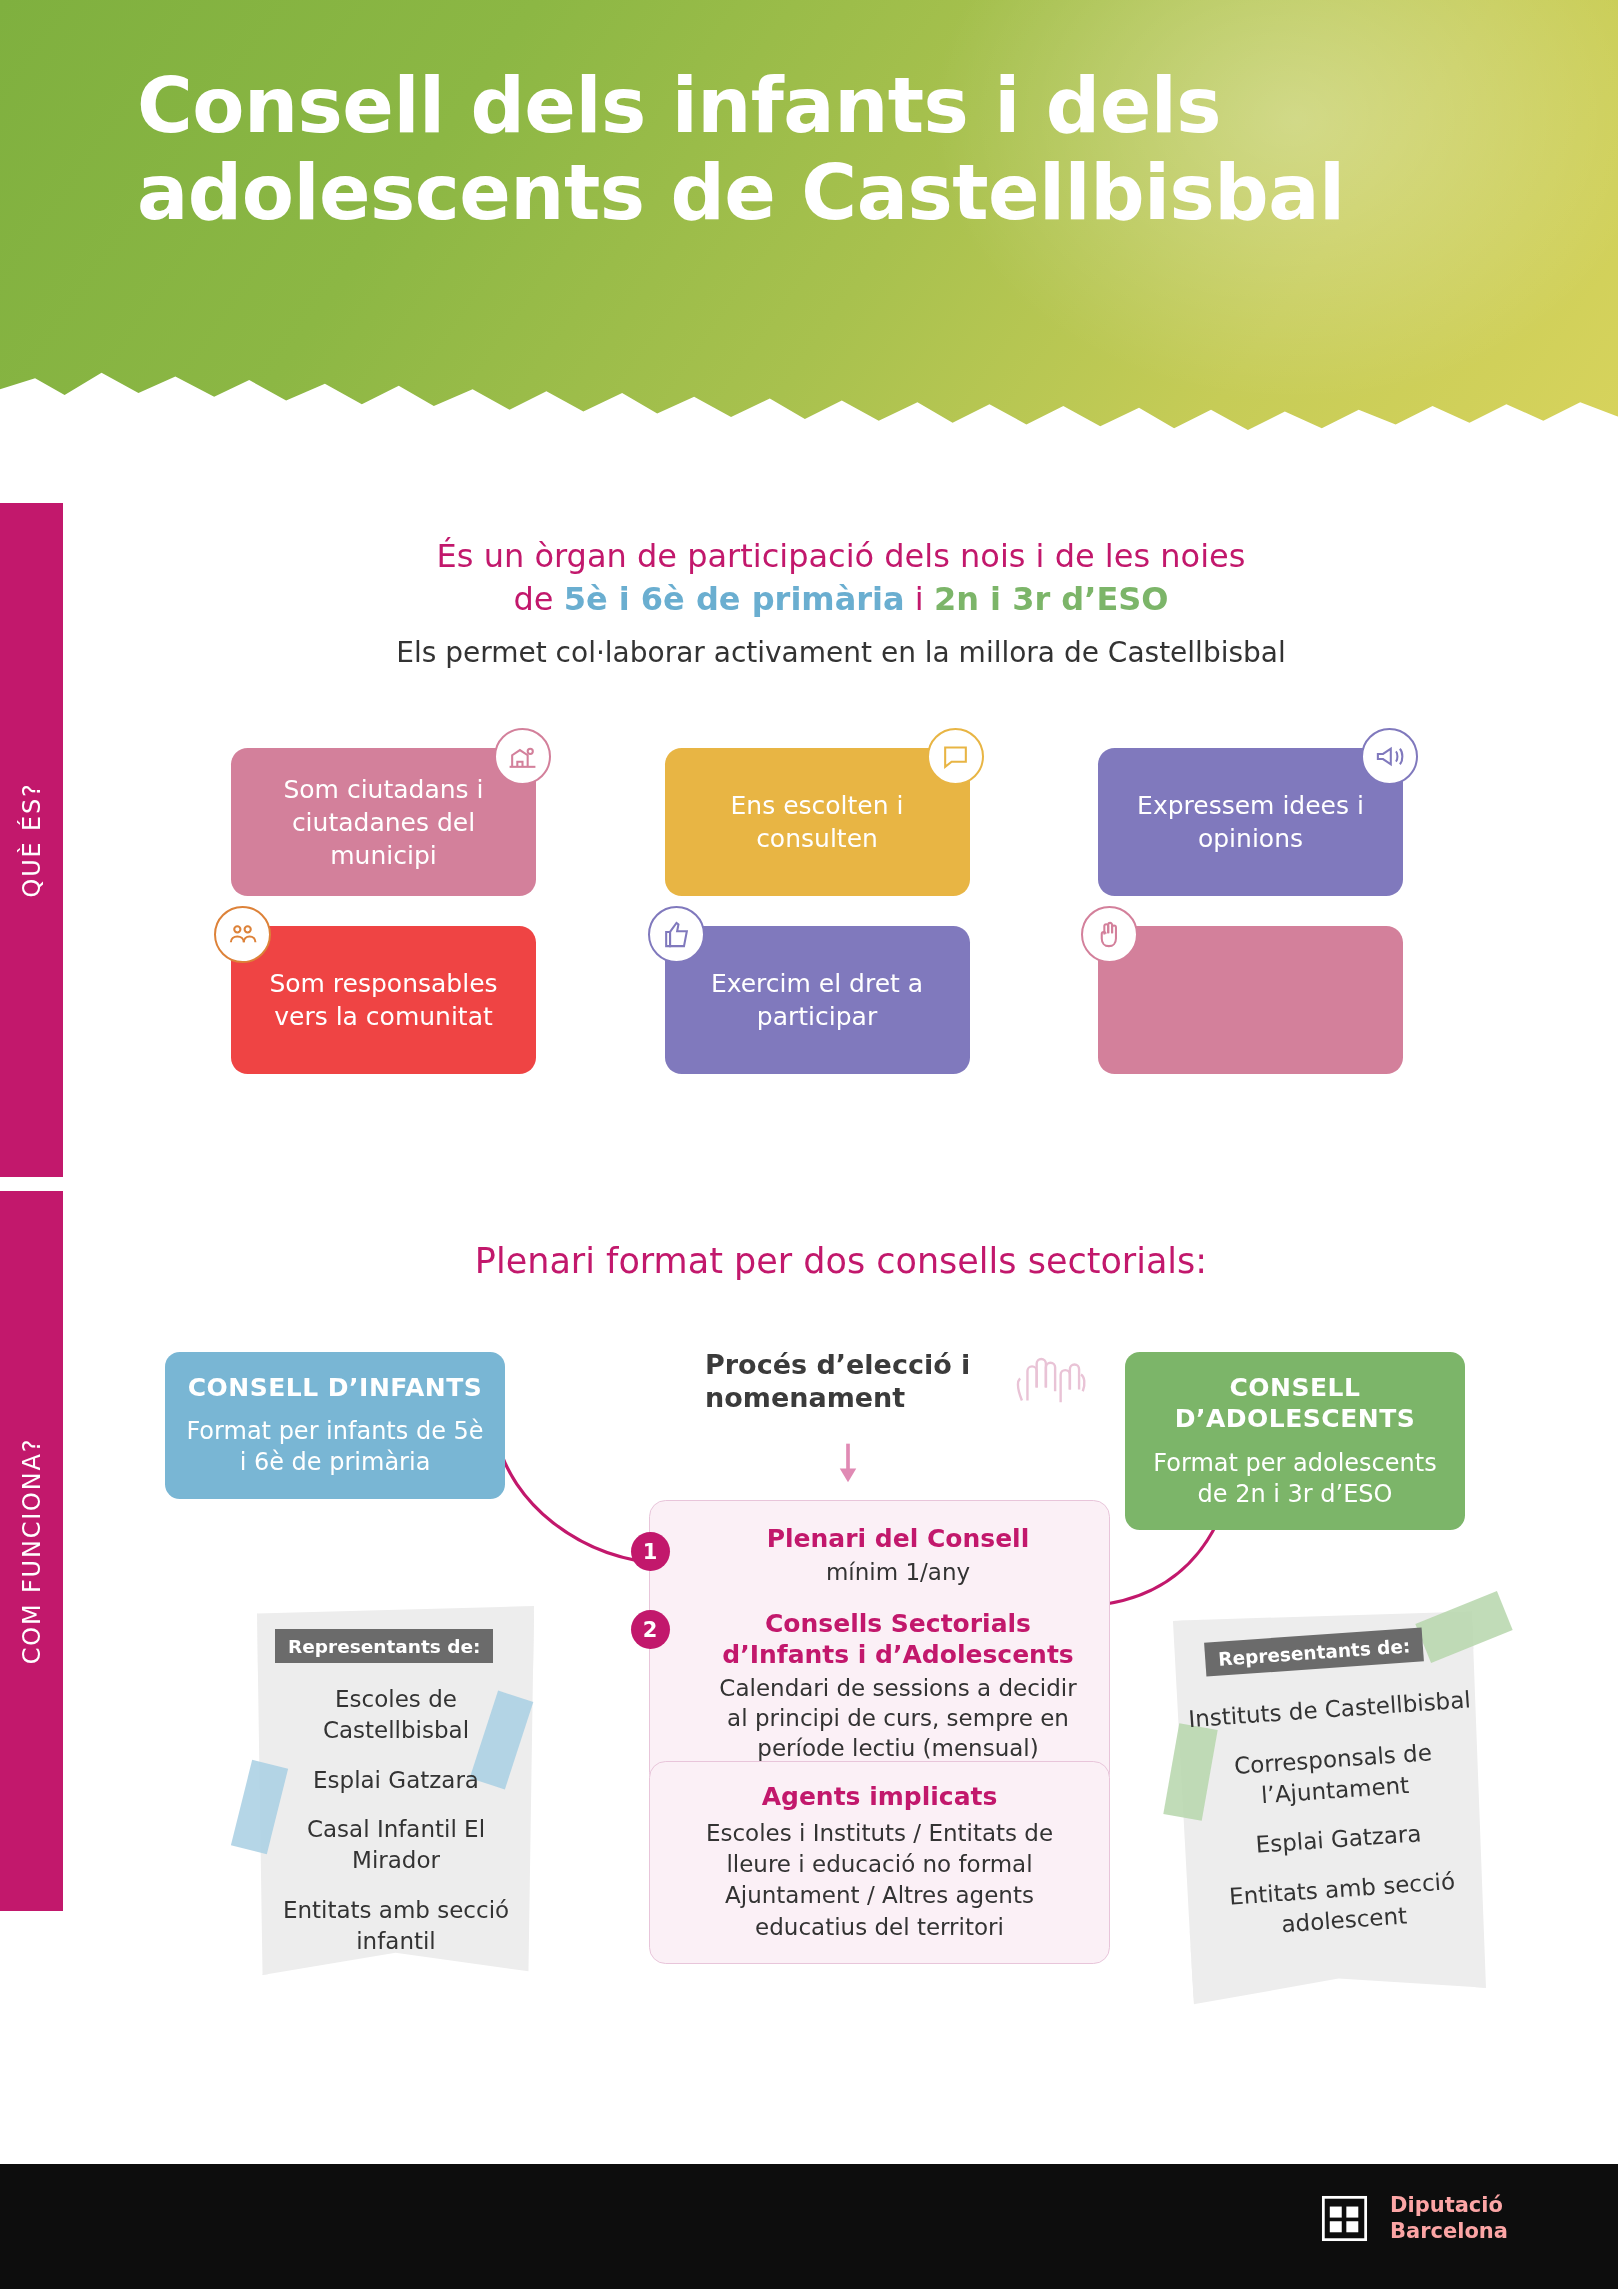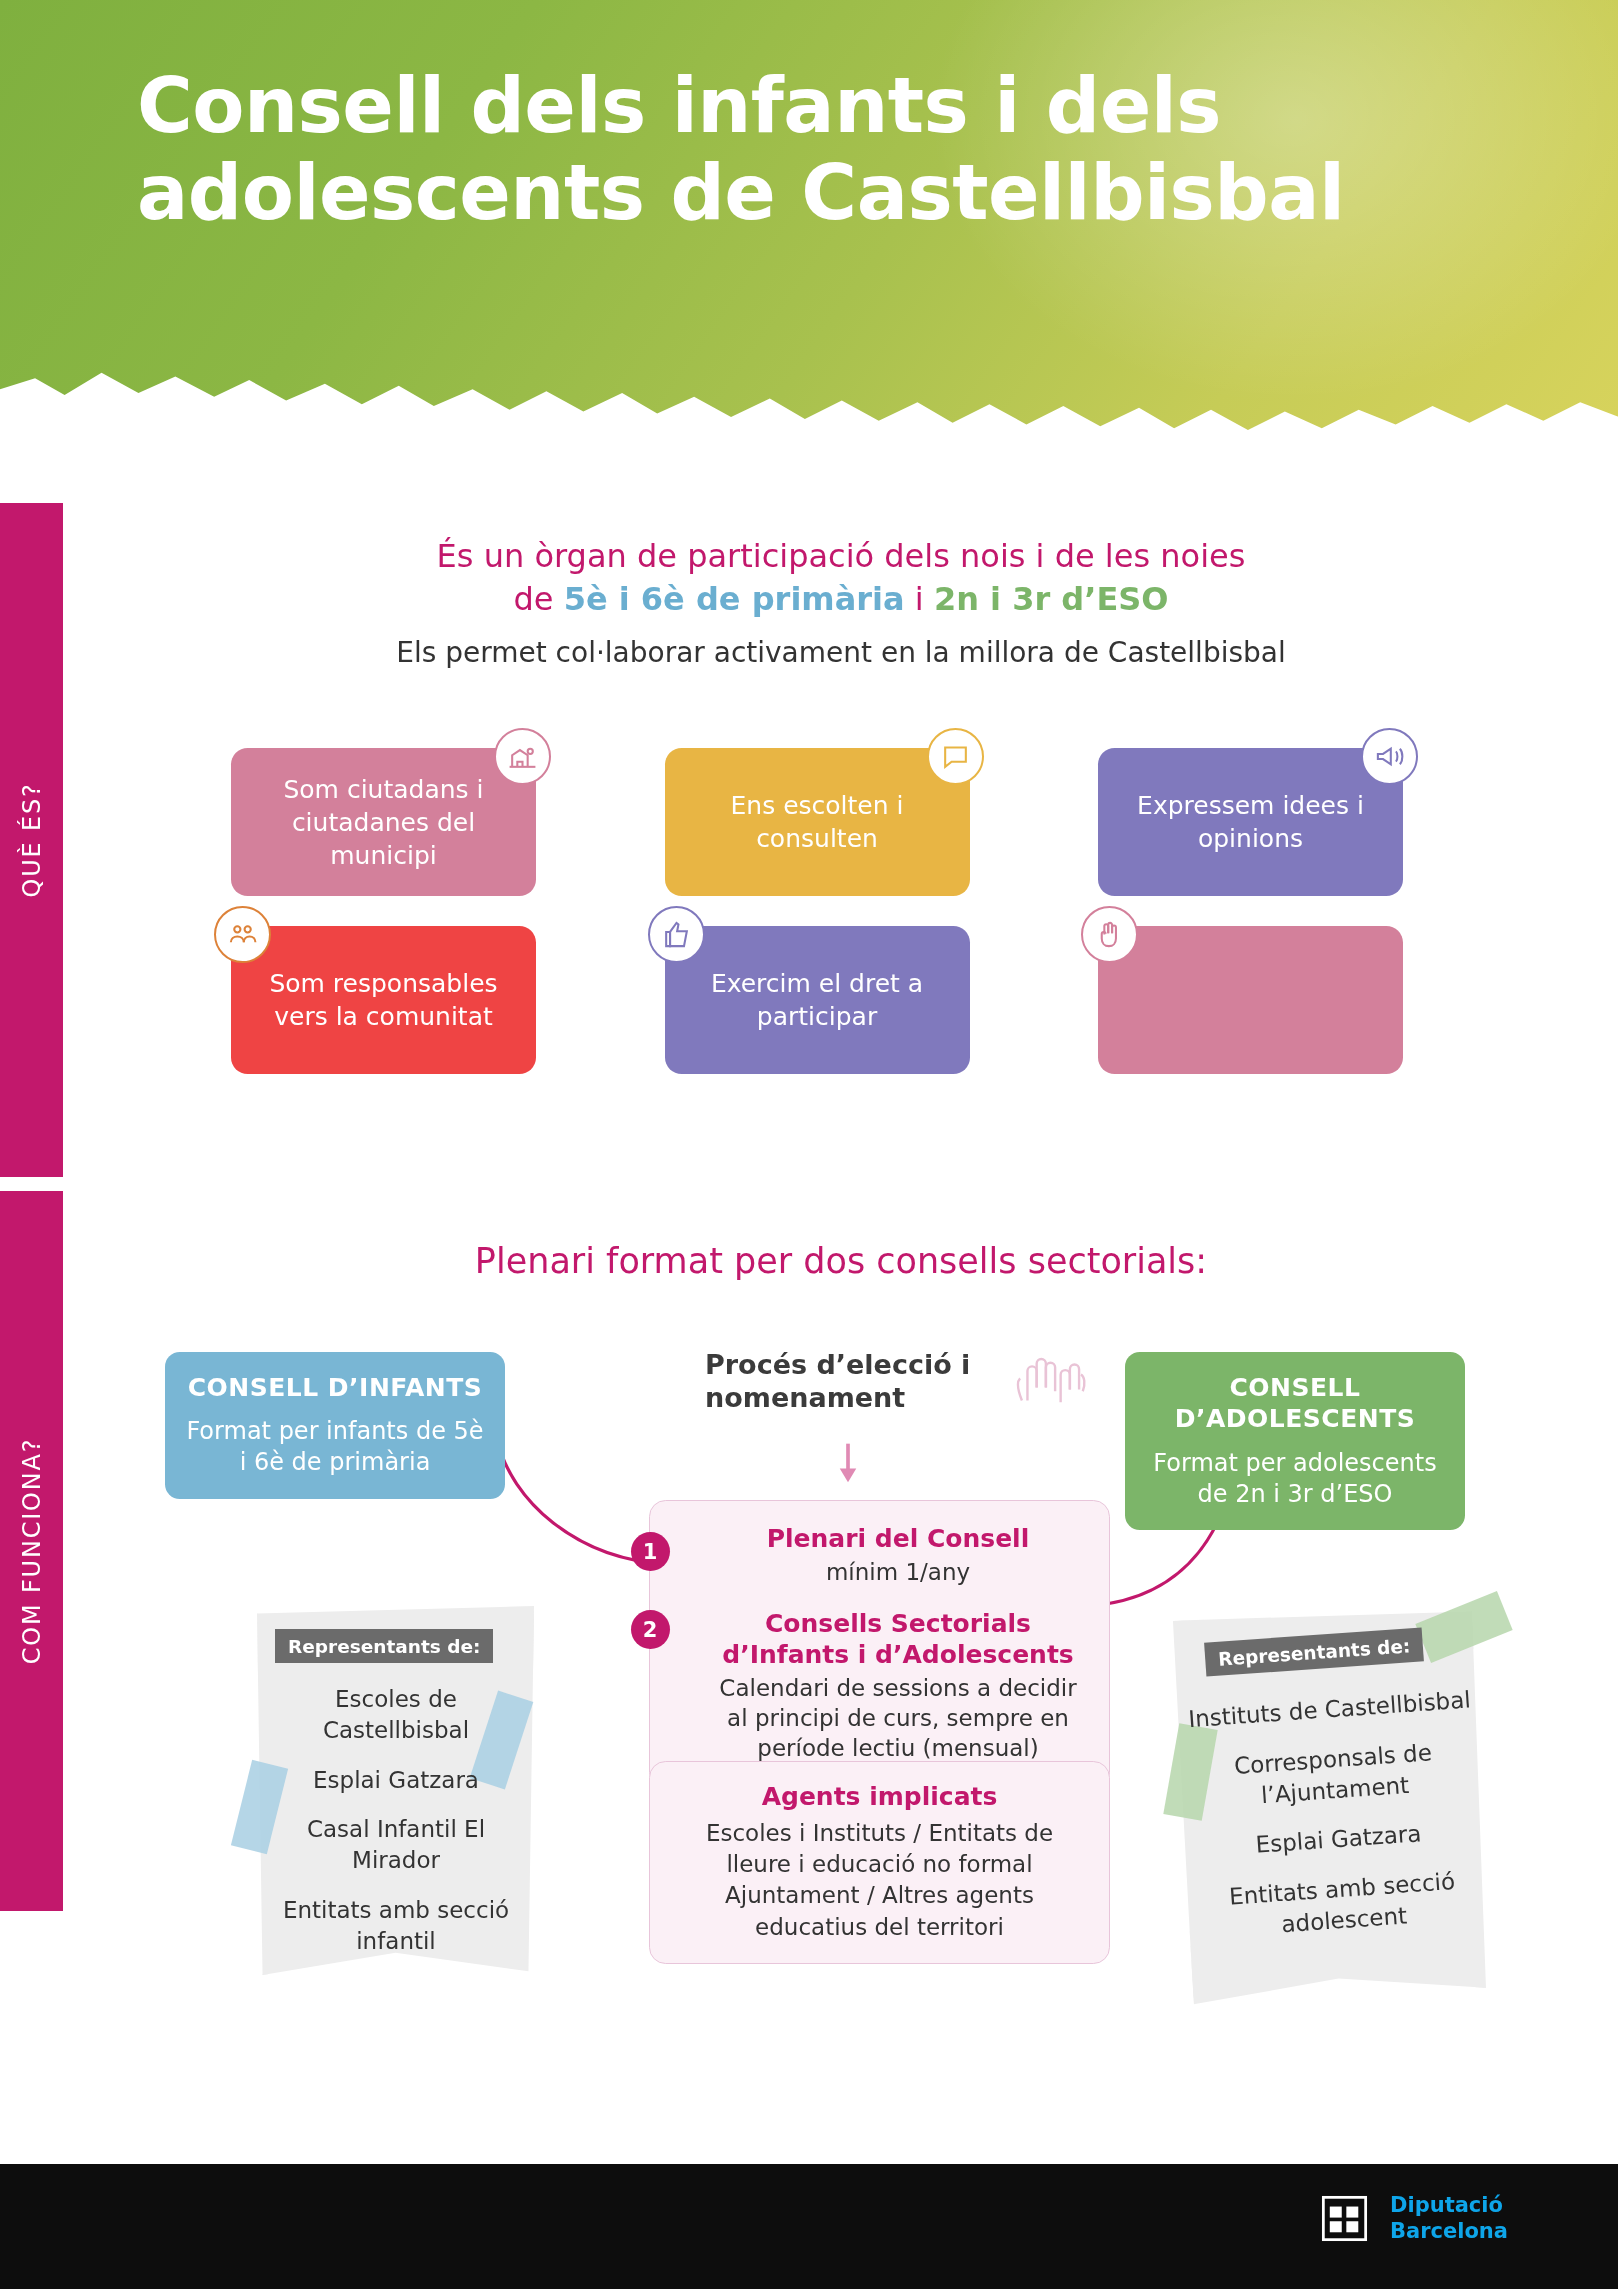--- a/index.html
+++ b/index.html
@@ -156,21 +156,21 @@
 
   .flow-svg{position:absolute;left:0;top:0;width:1556px;height:701px;pointer-events:none;}
 
   
   .footer{
     position:absolute;left:0;top:2164px;width:1619px;height:126px;background:#0d0d0d;
   }
   .logo-left{position:absolute;left:111px;top:26px;display:flex;align-items:center;gap:18.5px;}
   .logo-left .name{color:#fff;font-size:23px;letter-spacing:0.9px;}
   .logo-right{position:absolute;right:111px;top:26px;display:flex;align-items:center;gap:16.6px;}
-  .logo-right .txt{color:#0ea5e9;font-size:21px;font-weight:bold;line-height:1.2;}
+  .logo-right .txt{color:#fca5a5;font-size:21px;font-weight:bold;line-height:1.2;}
 </style>
 </head>
 <body>
 
 <div class="header">
   <div class="glow"></div>
   <h1>Consell dels infants i dels adolescents de Castellbisbal</h1>
   <svg class="tear" viewBox="0 0 1754 120" preserveAspectRatio="none">
     <path d="M0,62 L38,50 L70,68 L110,44 L150,66 L190,48 L232,70 L270,52 L310,74 L352,56 L392,78 L432,58 L470,80 L512,62 L552,84 L592,64 L632,86 L674,66 L712,88 L752,70 L792,92 L834,72 L872,94 L912,74 L952,96 L994,76 L1032,98 L1072,78 L1112,100 L1152,80 L1192,102 L1234,82 L1272,104 L1312,84 L1352,106 L1392,86 L1432,104 L1472,84 L1512,100 L1552,80 L1592,98 L1632,78 L1672,96 L1712,76 L1754,92 L1754,120 L0,120 Z" fill="#ffffff"></path>
   </svg>

